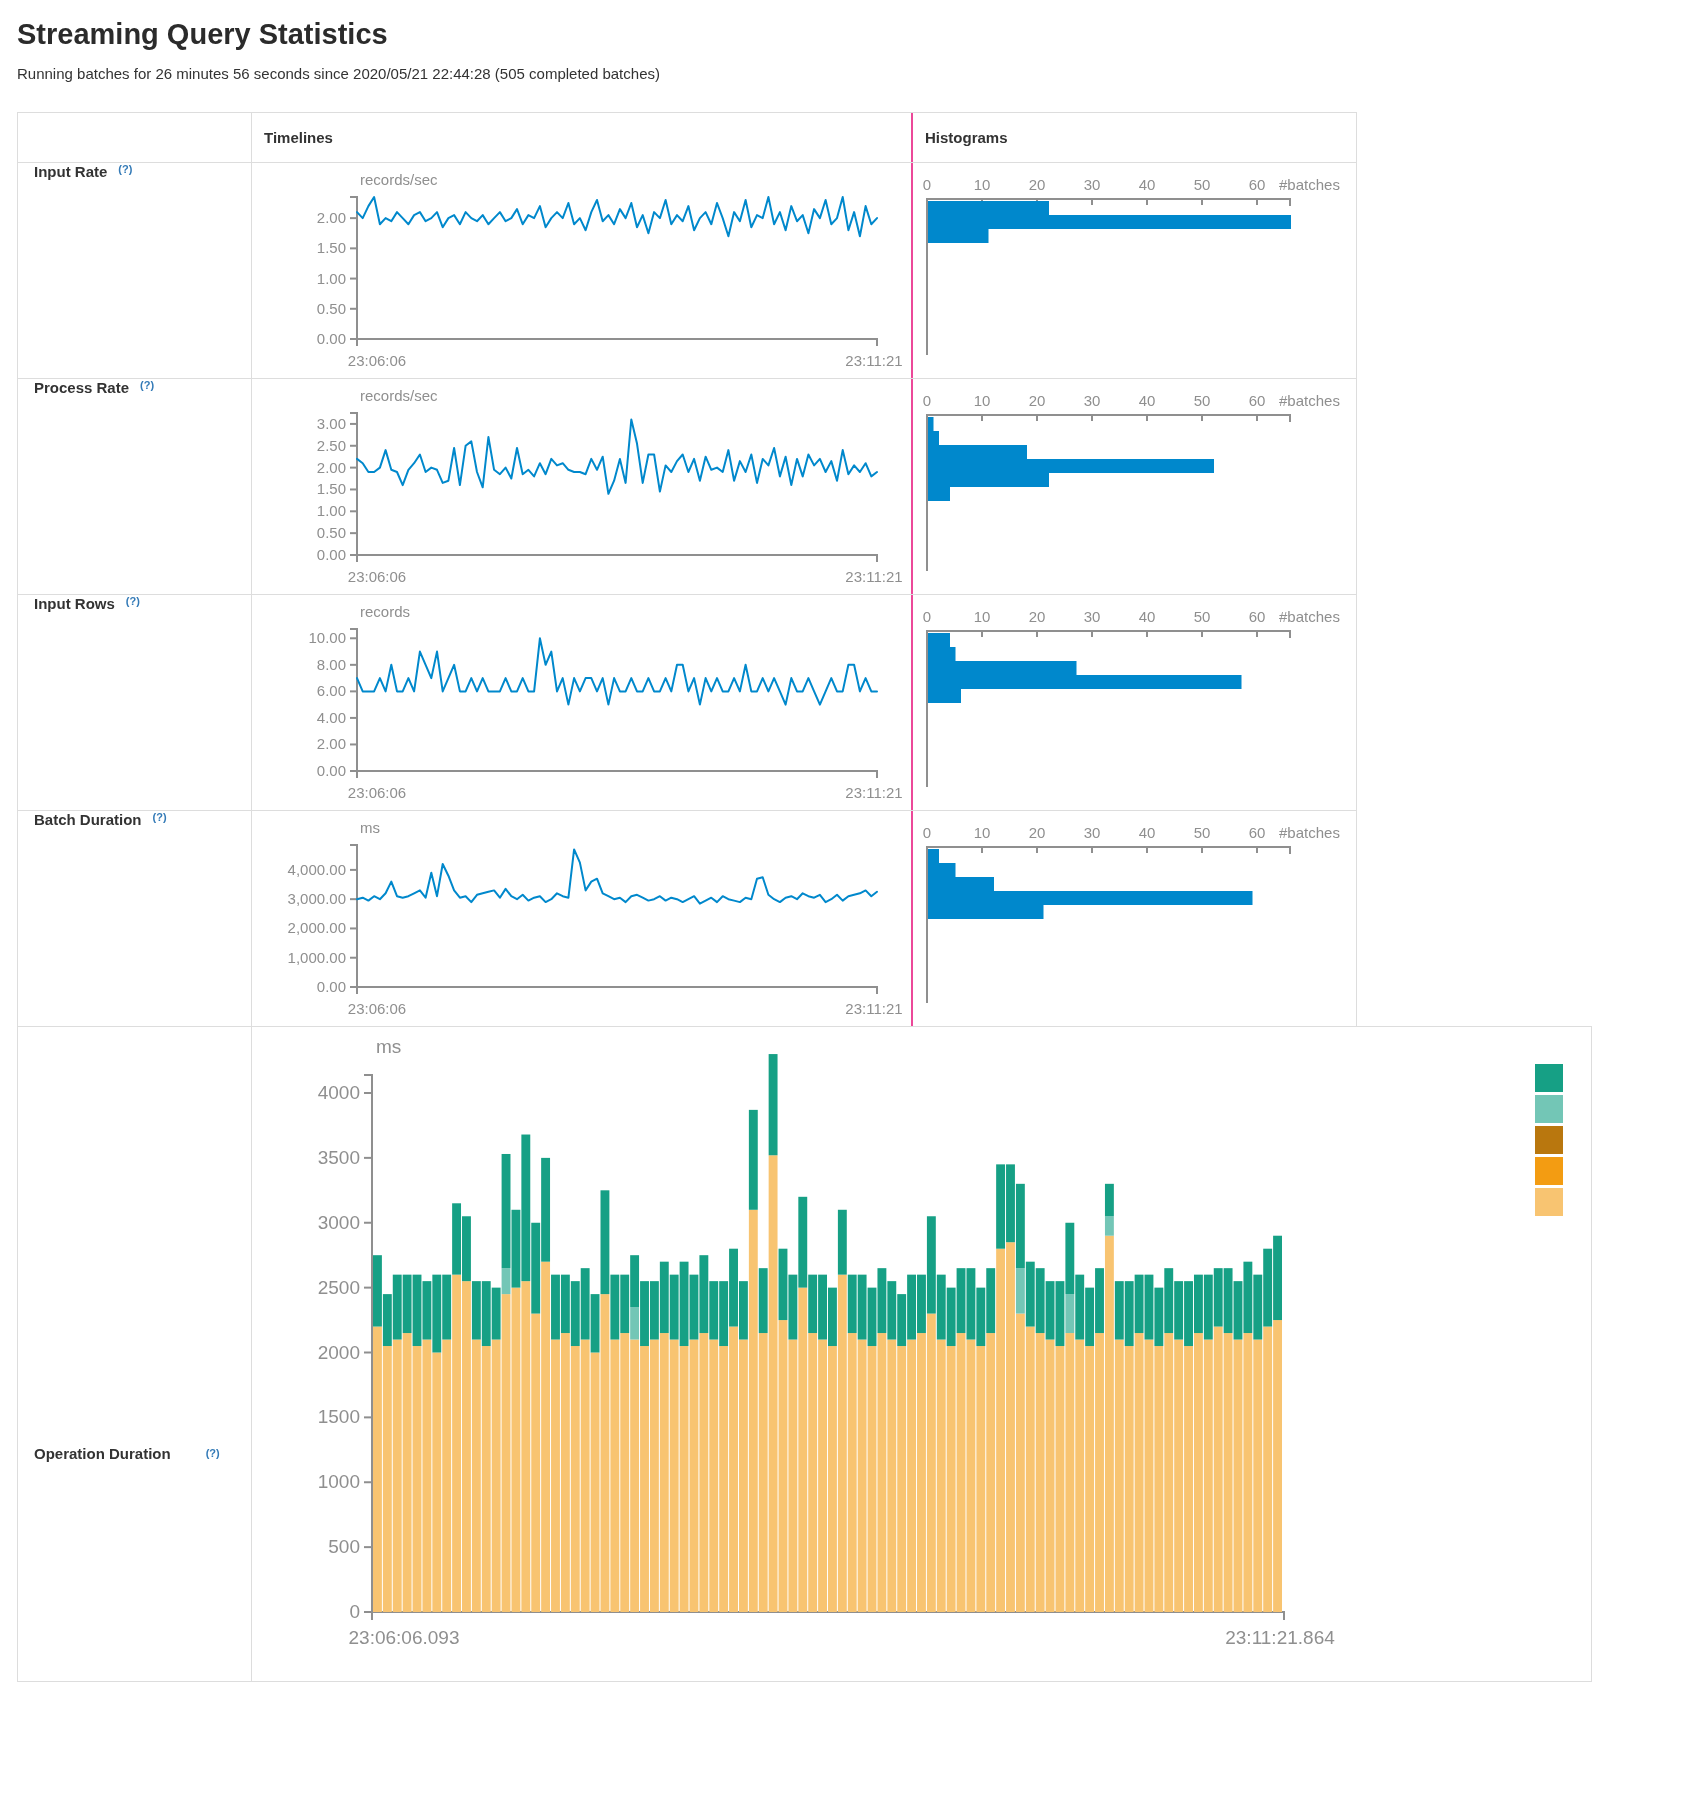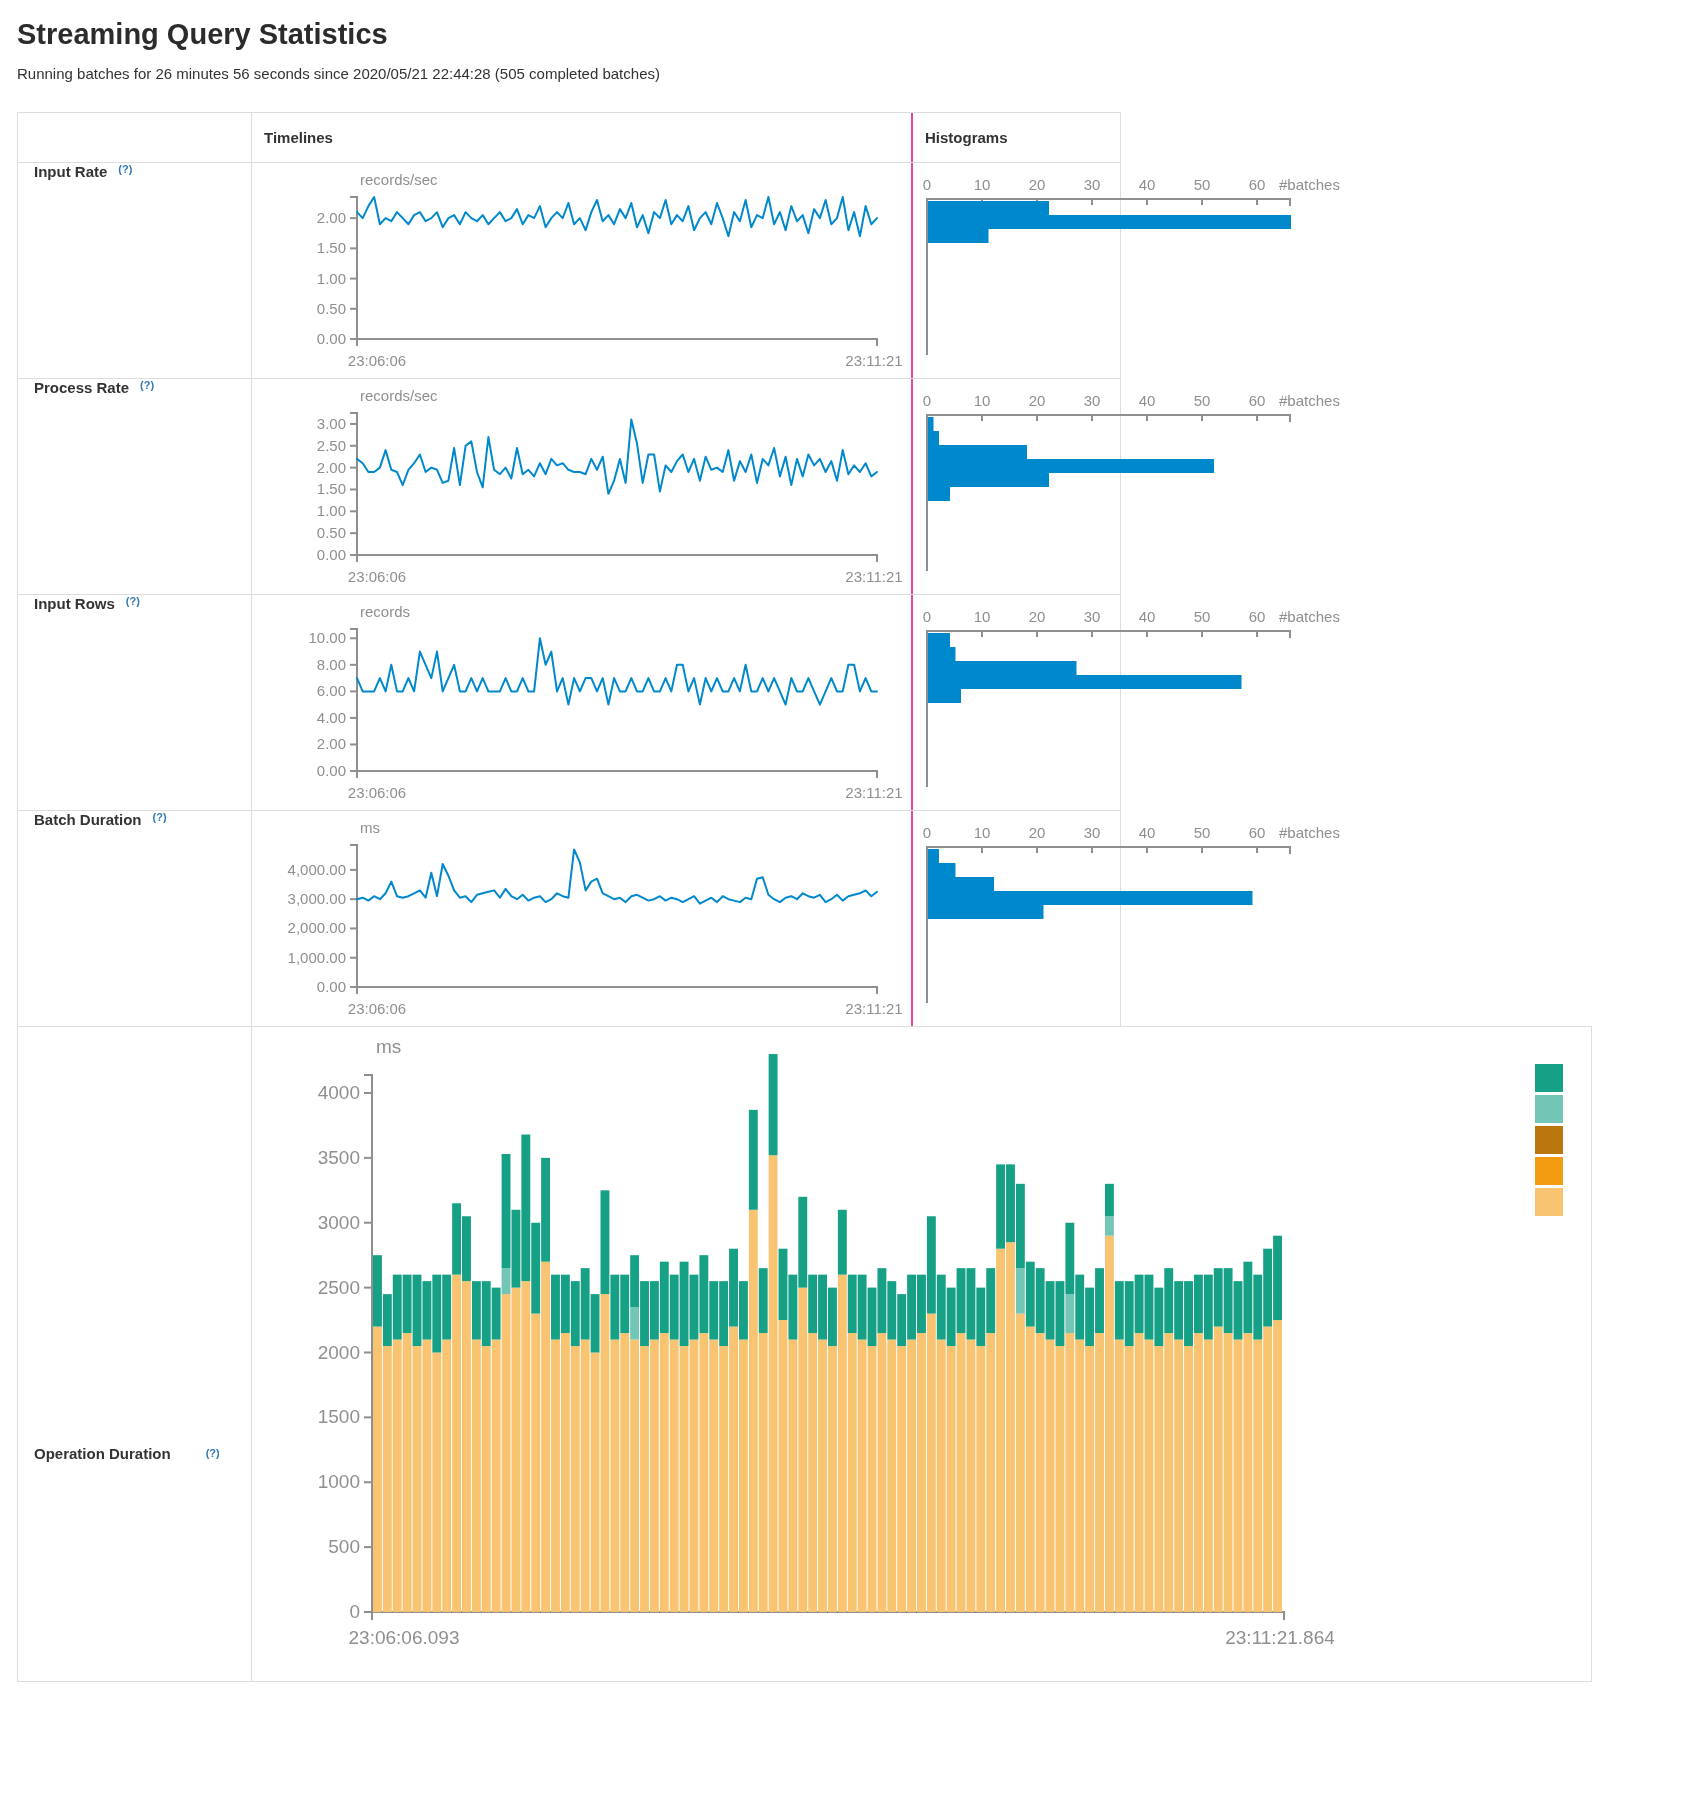--- a/index.html
+++ b/index.html
@@ -4,21 +4,21 @@
 <style>
   html,body{margin:0;padding:0;background:#fff;color:#333;
     font-family:"Liberation Sans","DejaVu Sans",sans-serif;}
   .page{width:1693px;min-height:1820px;position:relative;}
   .content{padding:14px 0 0 17px;}
   h1{font-size:29px;margin:4px 0 14px 0;color:#2b2b2b;font-weight:bold;}
   .subtitle{font-size:15px;margin:0 0 30px 0;}
   .meta{font-size:15px;line-height:27px;margin:28px 0 24px 0;}
   b{font-weight:normal;}
   
-  .stats-table{width:1104px;border:1px solid #ddd;border-bottom:none;box-sizing:border-box;}
+  .stats-table{width:1340px;border:1px solid #ddd;border-bottom:none;box-sizing:border-box;}
   .thead{display:flex;height:49px;border-bottom:1px solid #ddd;align-items:center;}
   .trow{display:flex;height:215px;border-bottom:1px solid #ddd;}
   .c0{width:233px;flex:0 0 233px;box-sizing:border-box;}
   .c1{width:660px;flex:0 0 660px;border-left:1px solid #ddd;box-sizing:border-box;}
   .c2{width:445px;flex:1 1 auto;border-left:2px solid #ec4899;box-sizing:border-box;}
   .thead .c1,.thead .c2{font-weight:bold;font-size:15px;padding-left:12px;height:100%;
     display:flex;align-items:center;}
   .trow .c0{display:flex;padding-left:16px;gap:8px;}
   .metric{font-weight:bold;font-size:15px;}
   sup.help{font-size:11px;color:#337ab7;font-weight:bold;margin-left:3px;cursor:pointer;}

